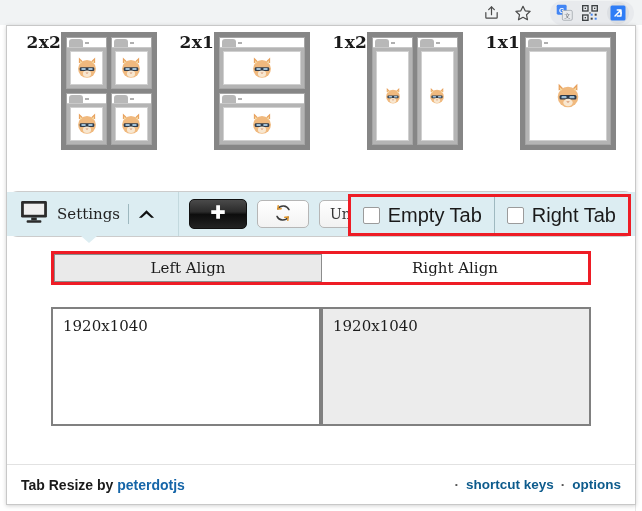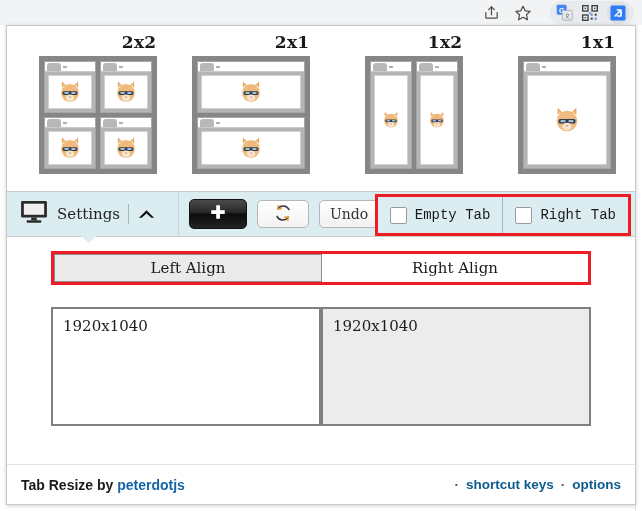--- a/index.html
+++ b/index.html
@@ -40,21 +40,21 @@
     box-shadow:0 1px 4px rgba(0,0,0,.18);
     overflow:hidden;
   }
 
   
   .layouts{
     position:relative; height:165px;
     display:flex; align-items:flex-start; justify-content:space-around;
     padding:6px 8px 0 8px; box-sizing:border-box;
   }
-  .layout-item{ width:130px; display:flex; flex-direction:column; align-items:flex-end; cursor:pointer; }
+  .layout-item{ width:130px; display:flex; flex-direction:row; align-items:flex-start; cursor:pointer; }
   .layout-label{
     font-family:"DejaVu Serif", serif; font-weight:bold; font-size:17px;
     color:#1a1a1a; margin-bottom:4px; letter-spacing:.3px;
   }
   .thumb{
     background:#868686; padding:5px; box-sizing:border-box;
     display:grid; gap:4px;
   }
   .thumb.g2x2{ width:118px; height:118px; grid-template-columns:1fr 1fr; grid-template-rows:1fr 1fr; }
   .thumb.g2x1{ width:118px; height:118px; grid-template-columns:1fr; grid-template-rows:1fr 1fr; }
@@ -87,21 +87,21 @@
     border:1px solid #d0d0d0; box-sizing:border-box;
   }
   .cat{ width:26px; height:26px; }
   .cat.small{ width:20px; height:22px; }
   .cat.big{ width:30px; height:30px; }
 
   
   .toolbar{
     position:relative; height:46px; background:#eeeeee;
     border-top:1px solid #cccccc; border-bottom:1px solid #cccccc;
-    display:flex; align-items:center; box-sizing:border-box;
+    display:flex; align-items:center; box-sizing:border-box;border-radius:11px;
   }
   .settings-box{
     height:44px; width:172px; background:#dcedf2;
     display:flex; align-items:center; gap:8px; padding:0 12px; box-sizing:border-box;
     border-right:1px solid #c3d9de; cursor:pointer; position:relative;
   }
   .settings-label{ font-size:15px; color:#222; font-family:"DejaVu Serif", serif; }
   .divider-v{ width:1px; height:20px; background:#9db8bf; }
   .chev{ font-size:17px; color:#111; line-height:1; }
   .settings-arrow{
@@ -134,21 +134,21 @@
   }
   .check-item{
     display:flex; align-items:center; gap:8px; padding:0 12px; height:100%;
     cursor:pointer;
   }
   .check-item + .check-item{ border-left:1px solid #9fb9c0; }
   .cbox{
     width:17px; height:17px; border:1px solid #9b9b9b; background:#fff; border-radius:2px;
     box-sizing:border-box;
   }
-  .check-label{ font-size:14px; color:#1a1a1a;font-family:Liberation Mono, monospace; }
+  .check-label{ font-size:20px; color:#1a1a1a; }
 
   
   .align-wrap{
     margin:14px 44px 0 44px; border:3px solid #ee1c25; height:34px;
     display:flex; box-sizing:border-box; background:#fff;
   }
   .align-btn{
     flex:1; display:flex; align-items:center; justify-content:center;
     font-size:15px; color:#1a1a1a; cursor:pointer; box-sizing:border-box;
     font-family:"DejaVu Serif", serif;

